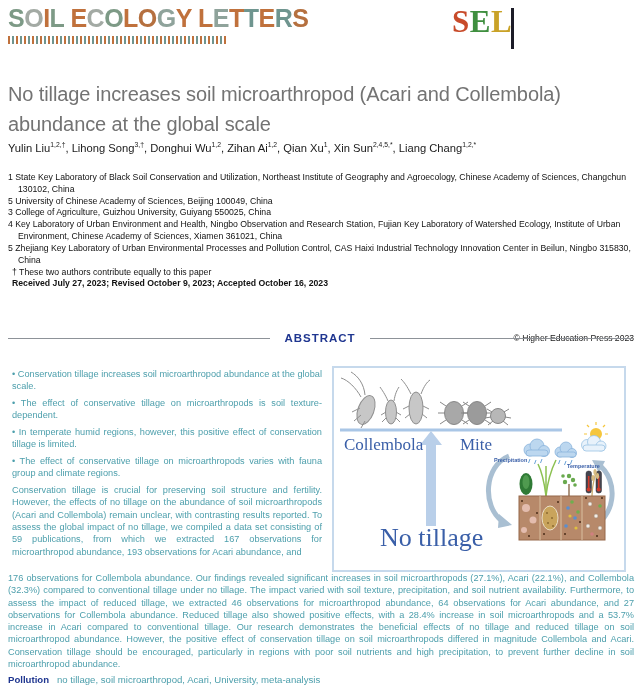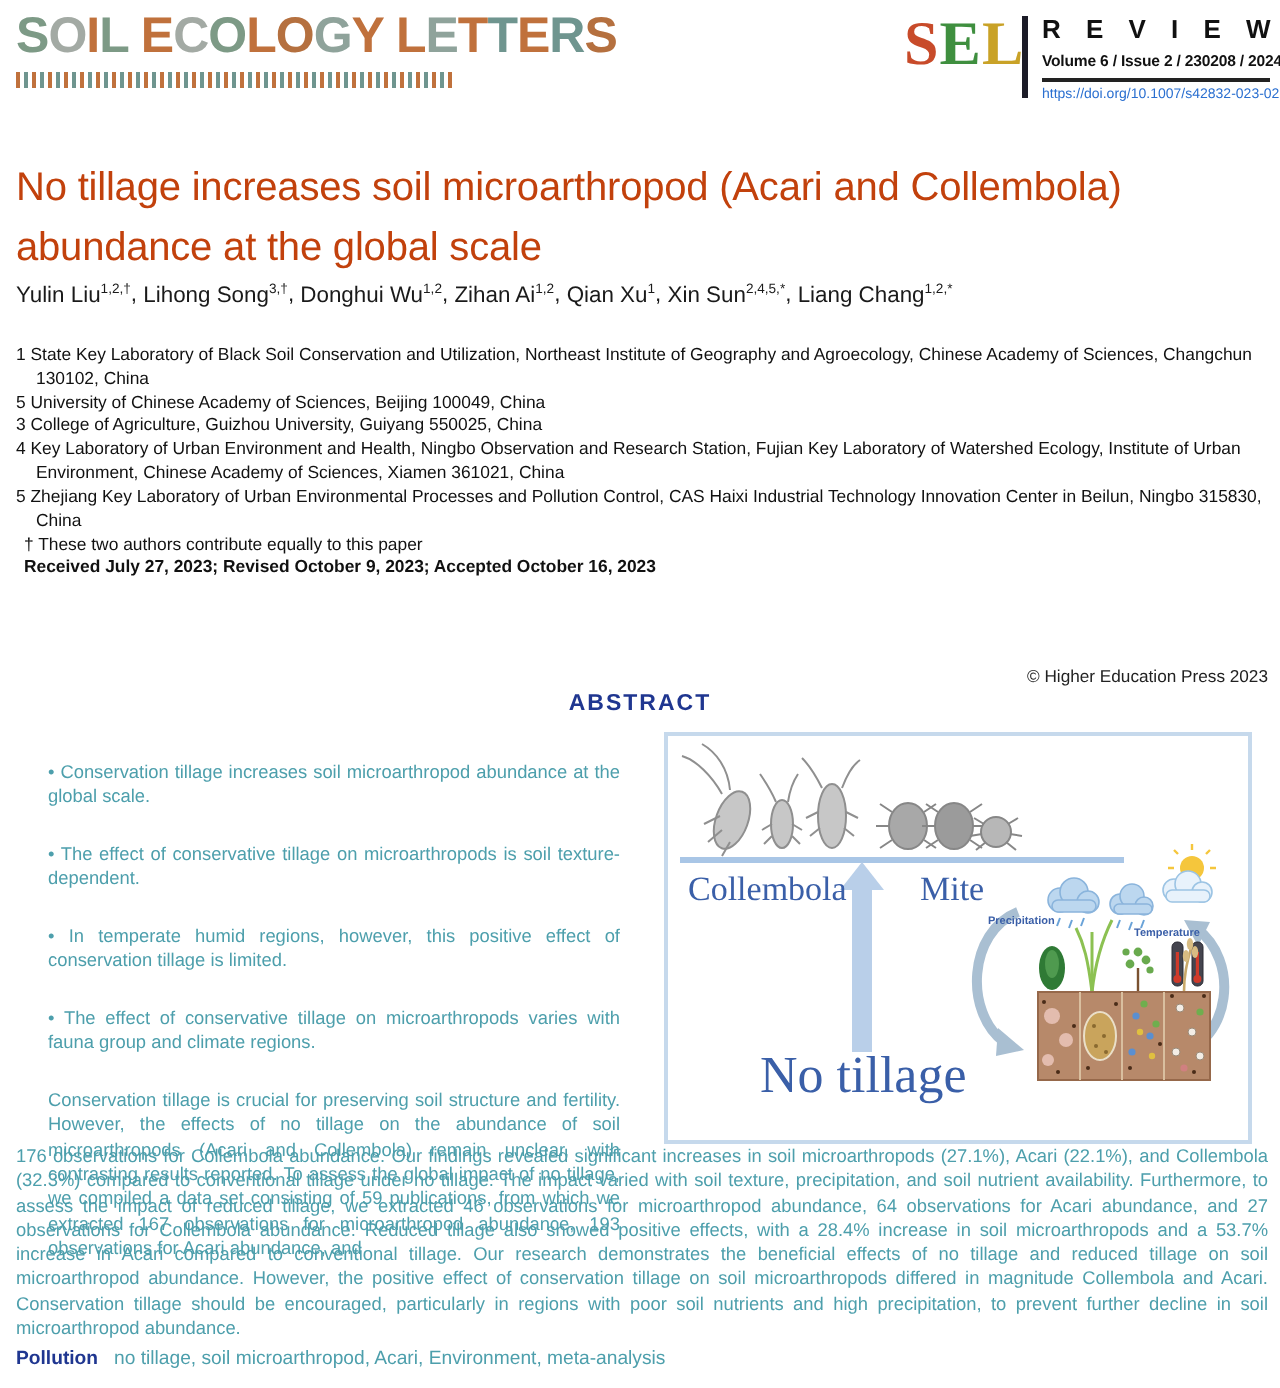--- a/index.html
+++ b/index.html
@@ -16,37 +16,37 @@
   .header-vbar{position:absolute;left:511px;top:8px;width:3px;height:41px;background:#1c1c28;}
   .issue-info{position:absolute;left:521px;top:7px;width:114px;}
   .article-type{font-size:13px;font-weight:bold;color:#111;letter-spacing:12.6px;
     margin-right:-12.6px;white-space:nowrap;}
   .issue-line{font-size:7.8px;font-weight:bold;color:#111;margin-top:4px;padding-bottom:4px;
     border-bottom:2px solid #222;white-space:nowrap;letter-spacing:-0.1px;}
   .doi-line{font-size:7px;color:#2a6fd0;margin-top:3px;white-space:nowrap;text-decoration:none;display:block;}
 
   
   .article-title{position:absolute;left:8px;top:66px;width:626px;font-size:20px;line-height:1.5;
-    font-weight:400;color:#c2410c;letter-spacing:-0.1px;}
+    font-weight:400;color:#737373;letter-spacing:-0.1px;}
   .author-list{position:absolute;left:8px;top:141px;width:624px;font-size:11.2px;color:#1a1a1a;}
   .author-list sup{font-size:6.8px;}
   .affiliation-block{position:absolute;left:8px;top:172px;width:626px;font-size:8.7px;
     line-height:1.36;color:#111;}
   .aff,.note{margin:0;padding-left:10px;text-indent:-10px;}
   .note{padding-left:12px;text-indent:-8px;}
   .history{margin:0;padding-left:4px;font-weight:bold;}
   .copyright{position:absolute;right:6px;top:333px;font-size:8.6px;color:#222;}
 
   
-  .abstract-rule{position:absolute;left:8px;top:332px;width:624px;display:flex;align-items:center;gap:14px;flex-direction:column;}
+  .abstract-rule{position:absolute;left:8px;top:332px;width:624px;display:flex;align-items:center;gap:14px;}
   .abstract-rule .line{flex:1;height:1px;background:#8d9298;}
   .abstract-label{font-size:11.5px;font-weight:bold;color:#1f3690;letter-spacing:1px;}
   .abstract-region{position:absolute;left:8px;top:364px;width:626px;}
   .abstract-left{width:318px;color:#4d9fac;font-size:9.2px;line-height:12.45px;text-align:justify;}
-  .bullet,.abs-par{margin:16px;}
+  .bullet,.abs-par{margin:4px;}
   .bullet::before{content:"\2022  ";}
   .graphic-box{position:absolute;left:324px;top:2px;width:290px;height:202px;
     border:2px solid #c6d9ec;background:#fff;box-sizing:content-box;}
   .abstract-full{position:absolute;left:8px;top:572px;width:626px;color:#4d9fac;
     font-size:9.2px;line-height:12.3px;text-align:justify;margin:0;}
   .keywords-row{position:absolute;left:8px;top:674px;width:626px;font-size:9.6px;}
   .kw-label{font-weight:bold;color:#1f3690;margin-right:8px;}
   .kw-text{color:#4d9fac;}
   svg text{font-family:"Liberation Serif",serif;}
   .tinylabel{font-family:"Liberation Sans",sans-serif;font-weight:bold;}
@@ -109,25 +109,20 @@
       <span style="background: rgb(192, 113, 60);"></span>
       <span style="background: rgb(111, 149, 143);"></span>
       <span style="background: rgb(192, 113, 60);"></span>
       <span style="background: rgb(111, 149, 143);"></span>
       <span style="background: rgb(192, 113, 60);"></span>
       <span style="background: rgb(111, 149, 143);"></span>
       <span style="background: rgb(192, 113, 60);"></span>
     </div>
   <div class="sel-logo"><span style="color: rgb(200, 75, 42);">S</span><span style="color: rgb(63, 143, 63);">E</span><span style="color: rgb(201, 162, 39);">L</span></div>
   <div class="header-vbar"></div>
-  <div class="issue-info">
-    <div class="article-type">REVIEW</div>
-    <div class="issue-line">Volume 6 / Issue 2 / 230208 / 2024</div>
-    <a class="doi-line">https://doi.org/10.1007/s42832-023-0208-0</a>
-  </div>
 
   <h1 class="article-title">No tillage increases soil microarthropod (Acari and Collembola) abundance at the global scale</h1>
   <div class="author-list"><span>Yulin Liu<sup>1,2,†</sup></span>, <span>Lihong Song<sup>3,†</sup></span>, <span>Donghui Wu<sup>1,2</sup></span>, <span>Zihan Ai<sup>1,2</sup></span>, <span>Qian Xu<sup>1</sup></span>, <span>Xin Sun<sup>2,4,5,*</sup></span>, <span>Liang Chang<sup>1,2,*</sup></span></div>
 
   <div class="affiliation-block">
     <div>
         <p class="aff">1 State Key Laboratory of Black Soil Conservation and Utilization, Northeast Institute of Geography and Agroecology, Chinese Academy of Sciences, Changchun 130102, China</p>
         <p class="aff">5 University of Chinese Academy of Sciences, Beijing 100049, China</p>
         <p class="aff">3 College of Agriculture, Guizhou University, Guiyang 550025, China</p>
         <p class="aff">4 Key Laboratory of Urban Environment and Health, Ningbo Observation and Research Station, Fujian Key Laboratory of Watershed Ecology, Institute of Urban Environment, Chinese Academy of Sciences, Xiamen 361021, China</p>
@@ -314,16 +309,16 @@
             <circle cx="195" cy="168" r="1"></circle>
           </g>
         </g>
       </svg>
     </div>
   </div>
 
   <p class="abstract-full">176 observations for Collembola abundance. Our findings revealed significant increases in soil microarthropods (27.1%), Acari (22.1%), and Collembola (32.3%) compared to conventional tillage under no tillage. The impact varied with soil texture, precipitation, and soil nutrient availability. Furthermore, to assess the impact of reduced tillage, we extracted 46 observations for microarthropod abundance, 64 observations for Acari abundance, and 27 observations for Collembola abundance. Reduced tillage also showed positive effects, with a 28.4% increase in soil microarthropods and a 53.7% increase in Acari compared to conventional tillage. Our research demonstrates the beneficial effects of no tillage and reduced tillage on soil microarthropod abundance. However, the positive effect of conservation tillage on soil microarthropods differed in magnitude Collembola and Acari. Conservation tillage should be encouraged, particularly in regions with poor soil nutrients and high precipitation, to prevent further decline in soil microarthropod abundance.</p>
 
   <div class="keywords-row">
-    <span class="kw-label">Pollution</span><span class="kw-text">no tillage, soil microarthropod, Acari, Environment, meta-analysis</span>
+    <span class="kw-label">Pollution</span><span class="kw-text">no tillage, soil microarthropod, Acari, University, meta-analysis</span>
   </div>
 
 </div>
 
 </body></html>

